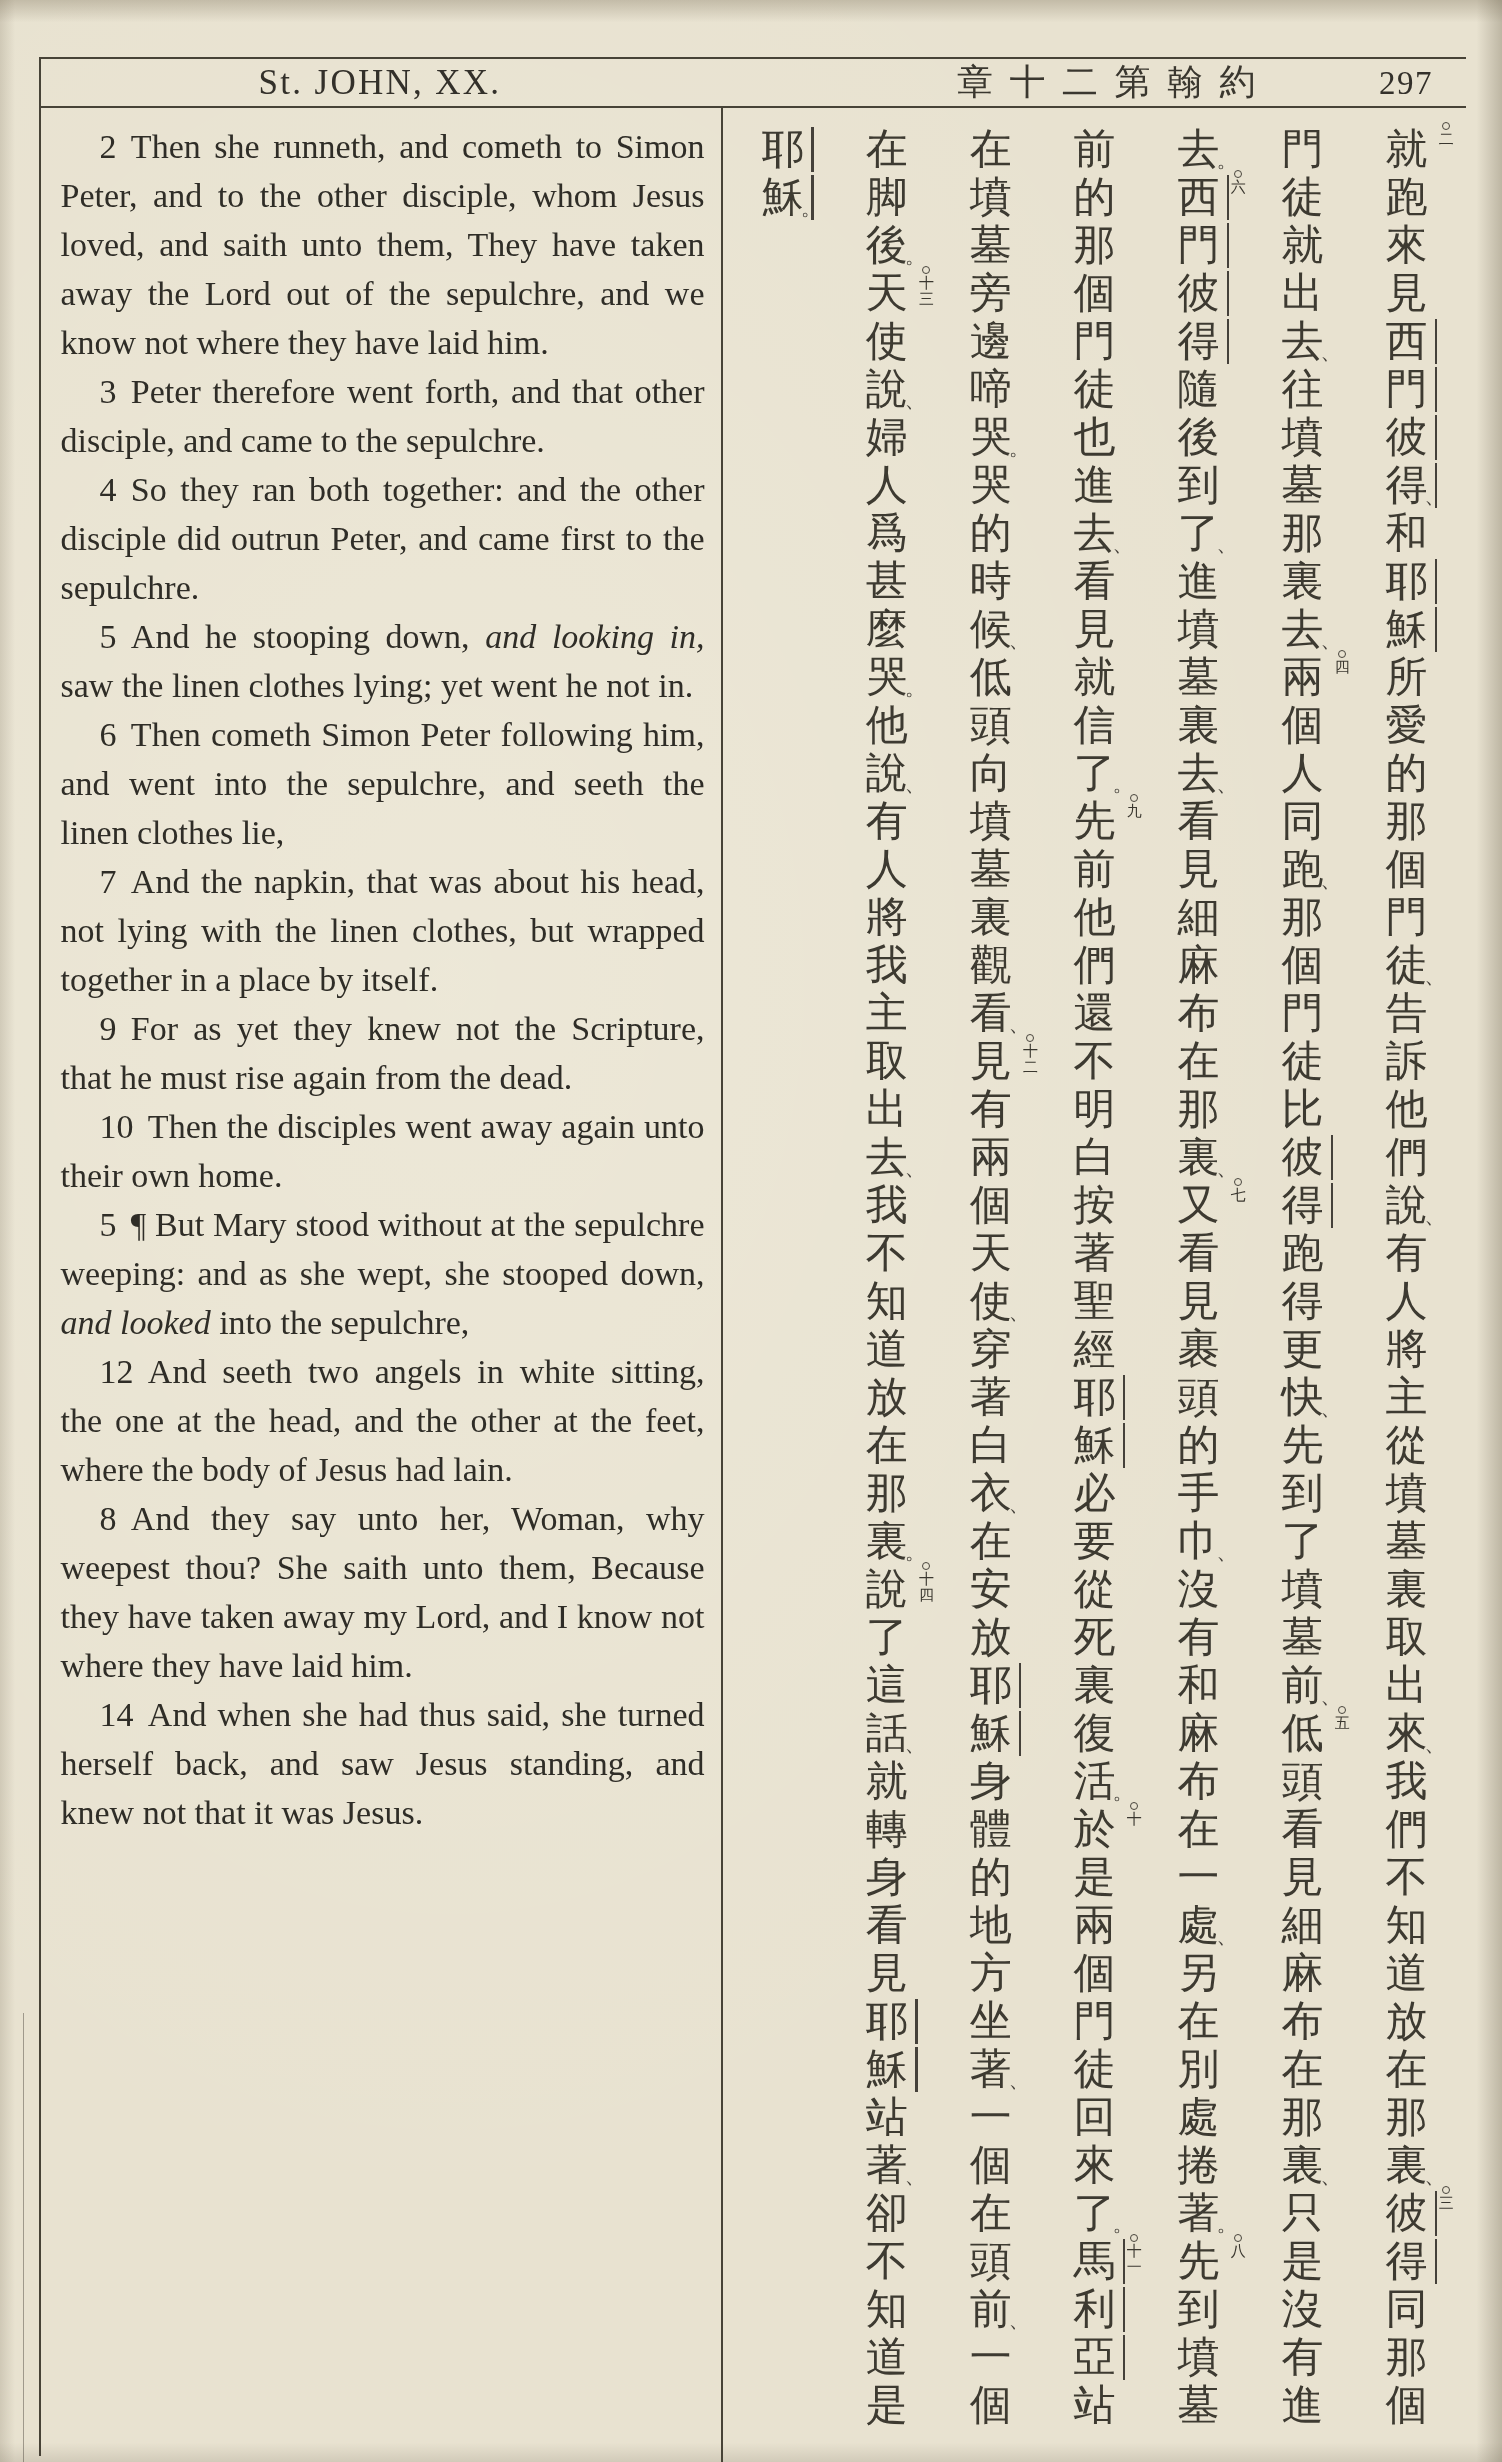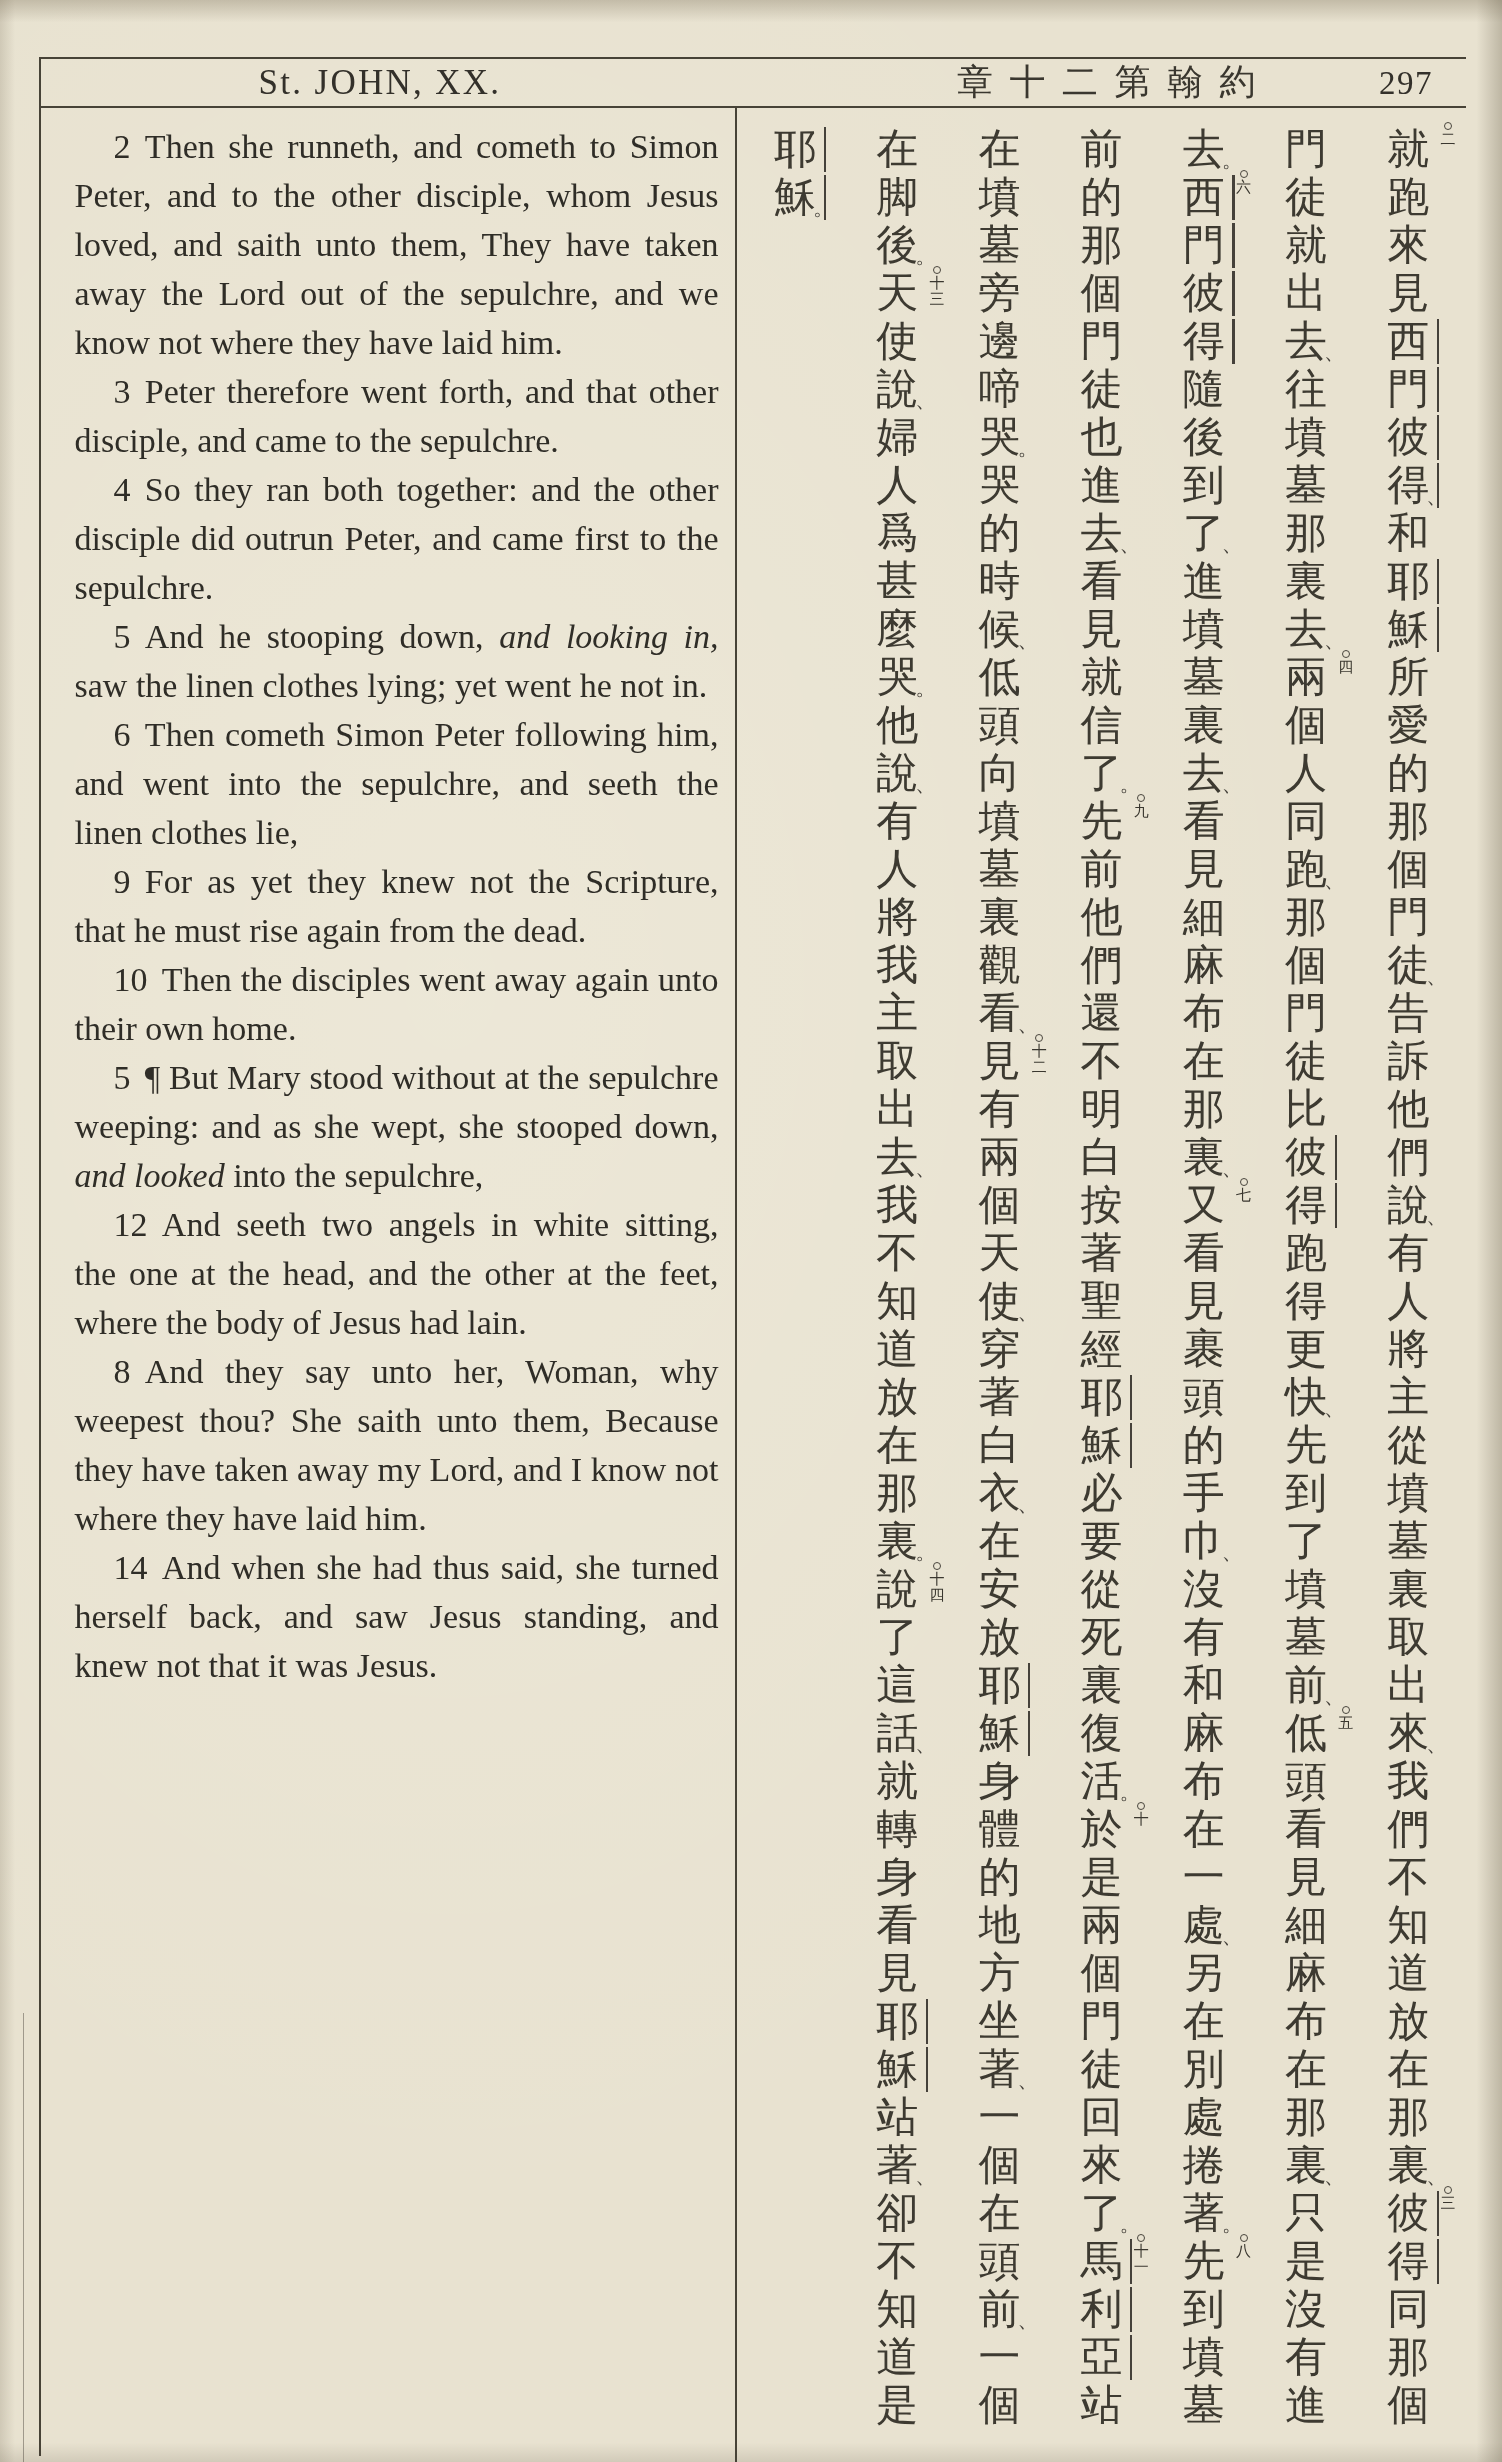--- a/index.html
+++ b/index.html
@@ -25,21 +25,21 @@
   .header-row{
     position:absolute;left:41px;right:36px;top:59px;height:47px;
     border-bottom:2.3px solid #474337;
     display:flex;align-items:center;gap:44px;
   }
   .header-left{width:678px;text-align:center;font-size:35px;letter-spacing:2.3px;color:#33302a;}
   .header-right{flex:1;position:relative;text-align:center;}
   .chinese-title{font-size:36px;letter-spacing:16.5px;color:#3a372f;text-align:center;}
   .pageno{position:absolute;right:33px;top:50%;transform:translateY(-50%);font-size:33px;letter-spacing:1.5px;color:#33302a;margin-left:38px;}
 
-  .content-row{position:absolute;left:41px;right:36px;top:108px;bottom:0;display:flex;margin-left:14px;}
+  .content-row{position:absolute;left:41px;right:36px;top:108px;bottom:0;display:flex;}
 
   .english{
     width:680px;box-sizing:border-box;
     padding:13.5px 16.5px 0 19.5px;
     font-size:34px;line-height:49px;
     text-align:justify;color:#2f2d27;
   }
   .verse{margin:0;text-indent:1.15em;}
   .vnum{margin-right:0.42em;}
 
@@ -81,20 +81,21 @@
     </div>
   </div>
 
   <div class="content-row">
     <div class="english">
         <p class="verse"><span class="vnum">2</span><span>Then she runneth, and cometh to Simon Peter, and to the other disciple, whom Jesus loved, and saith unto them, They have taken away the Lord out of the sepulchre, and we know not where they have laid him.</span></p>
         <p class="verse"><span class="vnum">3</span><span>Peter therefore went forth, and that other disciple, and came to the sepulchre.</span></p>
         <p class="verse"><span class="vnum">4</span><span>So they ran both together: and the other disciple did outrun Peter, and came first to the sepulchre.</span></p>
         <p class="verse"><span class="vnum">5</span><span>And he stooping down, </span><i>and looking in,</i><span> saw the linen clothes lying; yet went he not in.</span></p>
         <p class="verse"><span class="vnum">6</span><span>Then cometh Simon Peter following him, and went into the sepulchre, and seeth the linen clothes lie,</span></p>
+        <p class="verse"><span class="vnum">7</span><span>And the napkin, that was about his head, not lying with the linen clothes, but wrapped together in a place by itself.</span></p>
         <p class="verse"><span class="vnum">9</span><span>For as yet they knew not the Scripture, that he must rise again from the dead.</span></p>
         <p class="verse"><span class="vnum">10</span><span>Then the disciples went away again unto their own home.</span></p>
         <p class="verse"><span class="vnum">5</span><span>¶ But Mary stood without at the sepulchre weeping: and as she wept, she stooped down, </span><i>and looked</i><span> into the sepulchre,</span></p>
         <p class="verse"><span class="vnum">12</span><span>And seeth two angels in white sitting, the one at the head, and the other at the feet, where the body of Jesus had lain.</span></p>
         <p class="verse"><span class="vnum">8</span><span>And they say unto her, Woman, why weepest thou? She saith unto them, Because they have taken away my Lord, and I know not where they have laid him.</span></p>
         <p class="verse"><span class="vnum">14</span><span>And when she had thus said, she turned herself back, and saw Jesus standing, and knew not that it was Jesus.</span></p>
       </div>
     <div class="divider"></div>
     <div class="chinese">
         <div class="ccol">

